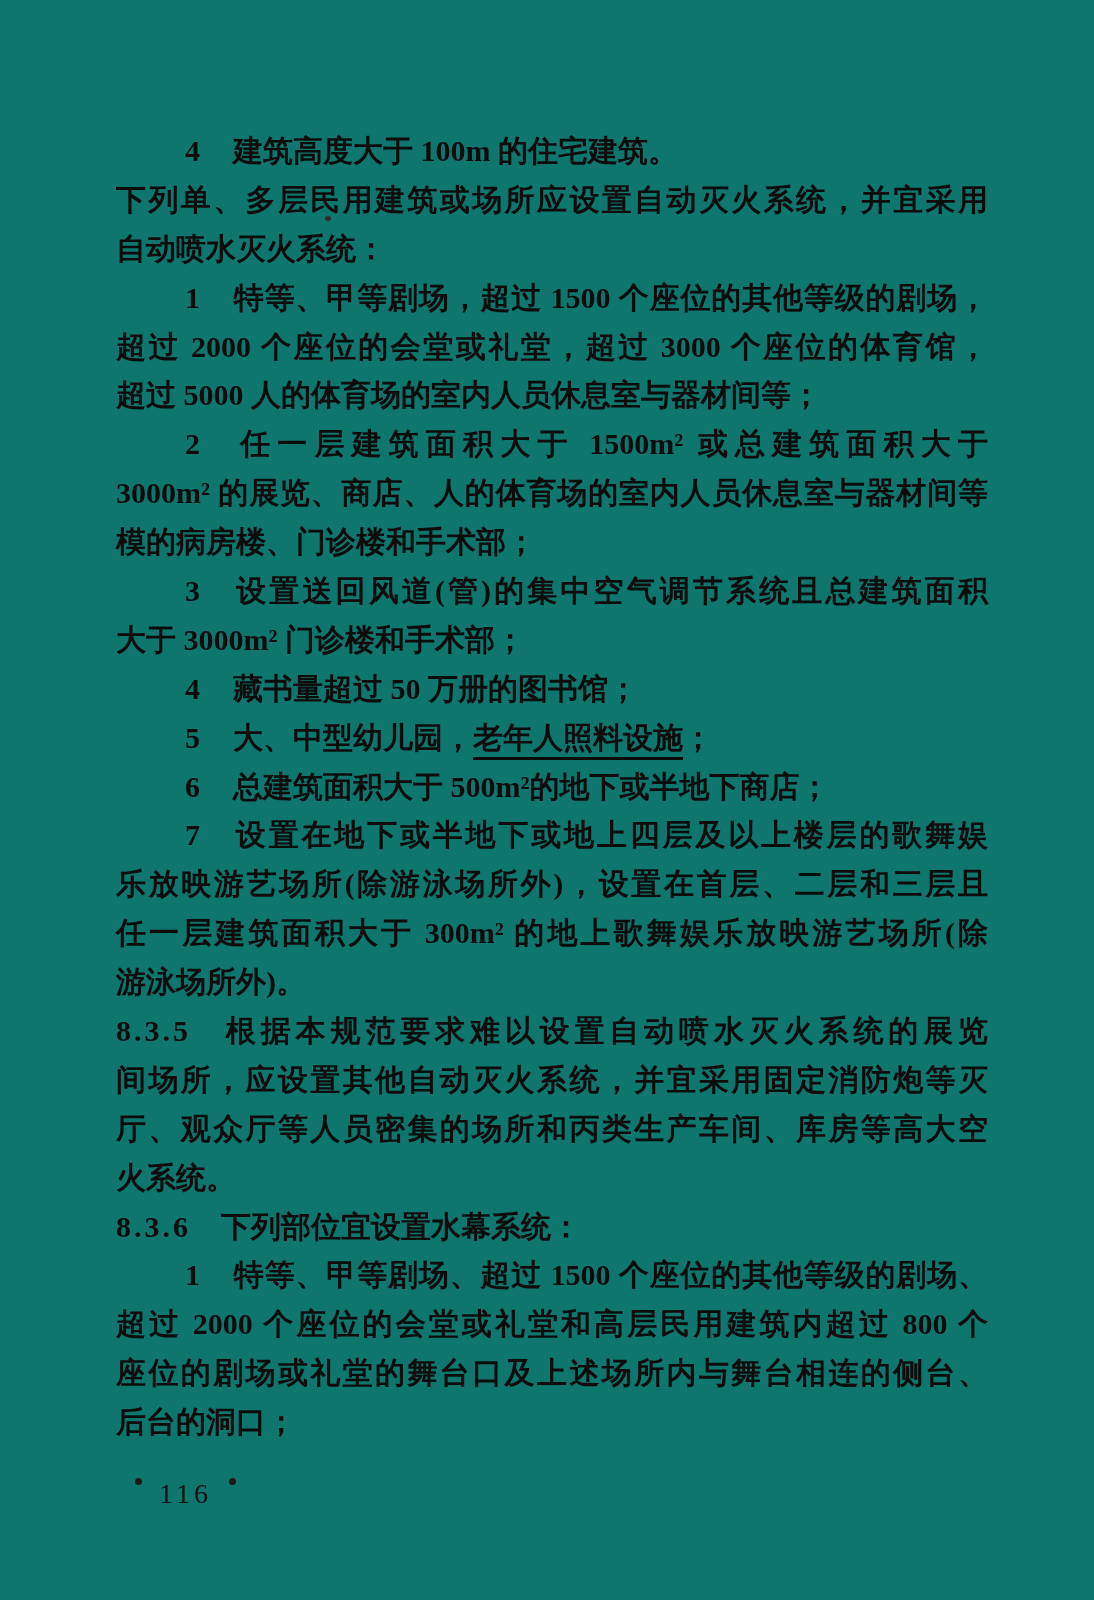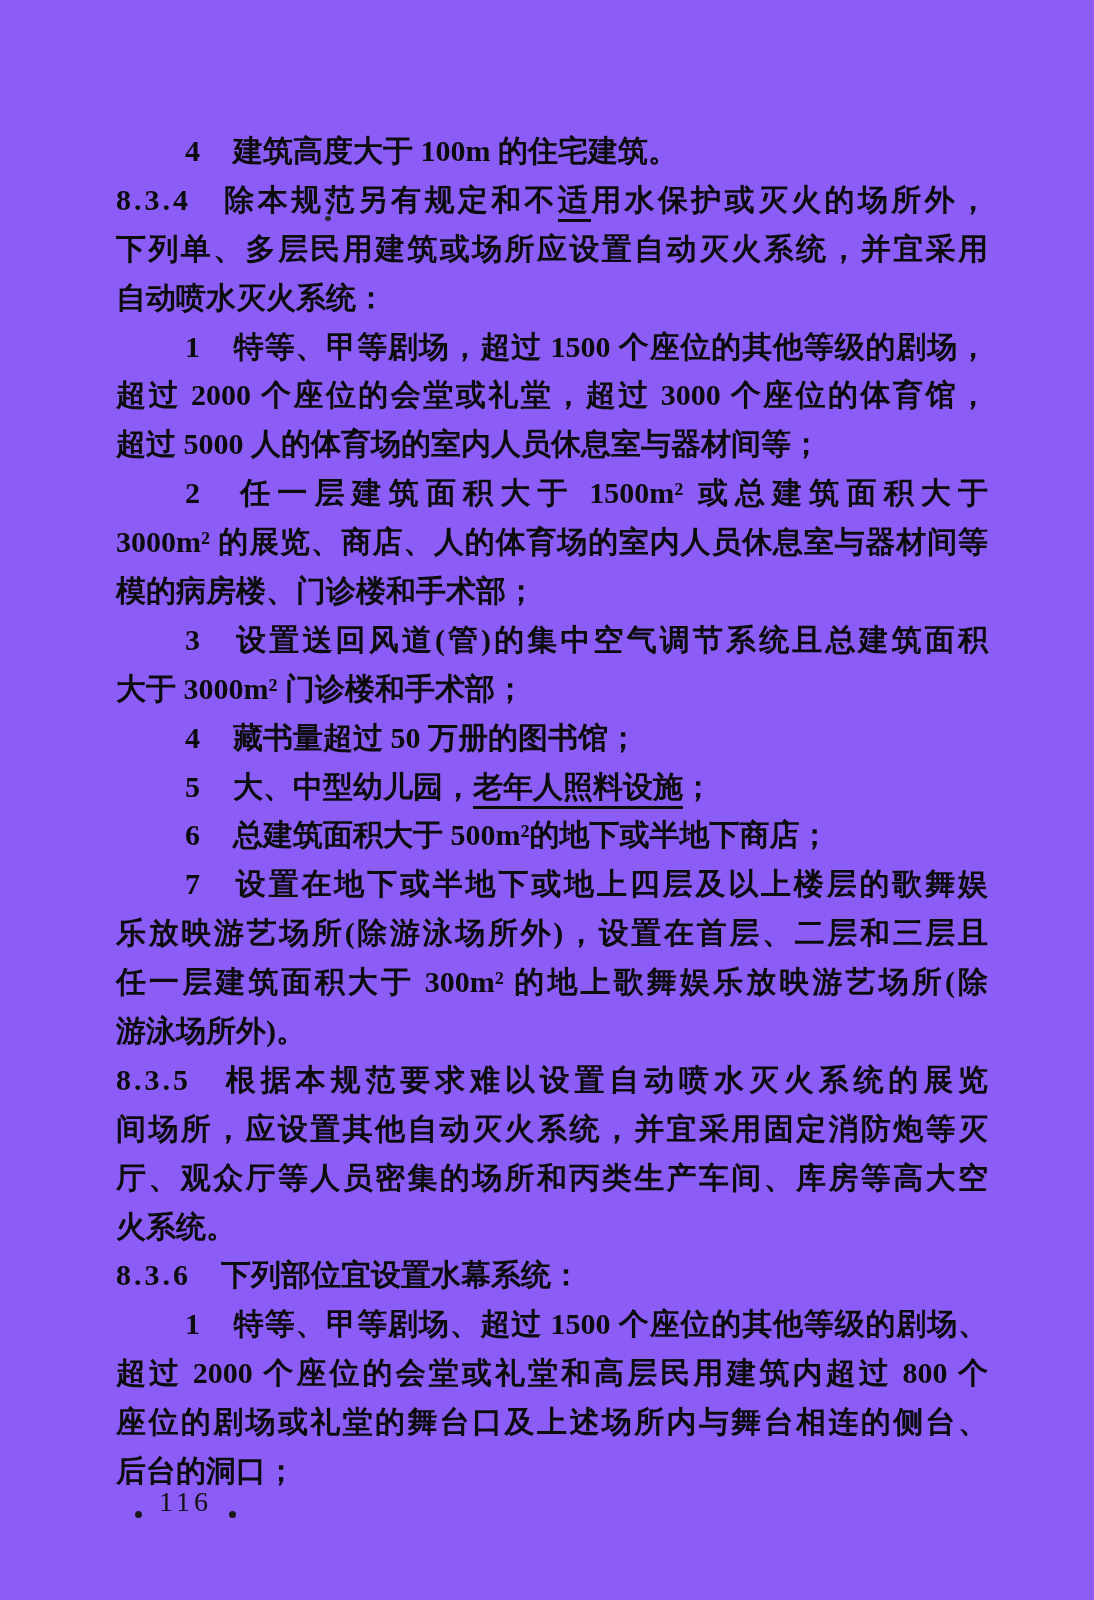--- a/index.html
+++ b/index.html
@@ -4,21 +4,21 @@
 <style>
   html, body {
     margin: 0;
     padding: 0;
     background: #ffffff;
   }
   .page {
     position: relative;
     width: 1094px;
     height: 1600px;
-    background: #8b5cf6;
+    background: #0f766e;
     color: #0c0c0c;
     font-family: "Liberation Serif", "DejaVu Serif", serif;
     font-weight: bold;
     overflow: hidden;
   }
   .text-block {
     position: absolute;
     left: 116px;
     top: 127px;
     width: 872px;
@@ -53,41 +53,40 @@
     height: 5px;
     border-radius: 50%;
     background: #2a2a2a;
   }
   .page-number {
     position: absolute;
     left: 135px;
     top: 1478px;
     height: 40px;
     display: flex;
-    align-items: flex-end;
+    align-items: flex-start;
     gap: 17px;
     font-size: 28px;
     font-weight: normal;
     letter-spacing: 4px;
     color: #111111;
   }
   .pn-dot {
     width: 7px;
     height: 7px;
     border-radius: 50%;
     background: #1a1a1a;
   }
 </style>
 </head>
 <body>
 
 <div class="page">
   <div class="text-block" id="text-block">
       <div class="line indent"><span class="num">4</span><span class="">建筑高度大于 100m 的住宅建筑。</span></div>
-      <div class="line justify"><span class="num">8.3.4</span><span class="">除本规范另有规定和不</span><span class=" u">适</span><span class="">用水保护或灭火的场所外，</span></div>
       <div class="line justify"><span class="">下列单、多层民用建筑或场所应设置自动灭火系统，并宜采用</span></div>
       <div class="line"><span class="">自动喷水灭火系统：</span></div>
       <div class="line indent justify"><span class="num">1</span><span class="">特等、甲等剧场，超过 1500 个座位的其他等级的剧场，</span></div>
       <div class="line justify"><span class="">超过 2000 个座位的会堂或礼堂，超过 3000 个座位的体育馆，</span></div>
       <div class="line"><span class="">超过 5000 人的体育场的室内人员休息室与器材间等；</span></div>
       <div class="line indent justify"><span class="num">2</span><span class="">任一层建筑面积大于 1500m² 或总建筑面积大于</span></div>
       <div class="line justify"><span class="">3000m² 的展览、商店、人的体育场的室内人员休息室与器材间等</span></div>
       <div class="line"><span class="">模的病房楼、门诊楼和手术部；</span></div>
       <div class="line indent justify"><span class="num">3</span><span class="">设置送回风道(管)的集中空气调节系统且总建筑面积</span></div>
       <div class="line"><span class="">大于 3000m² 门诊楼和手术部；</span></div>

